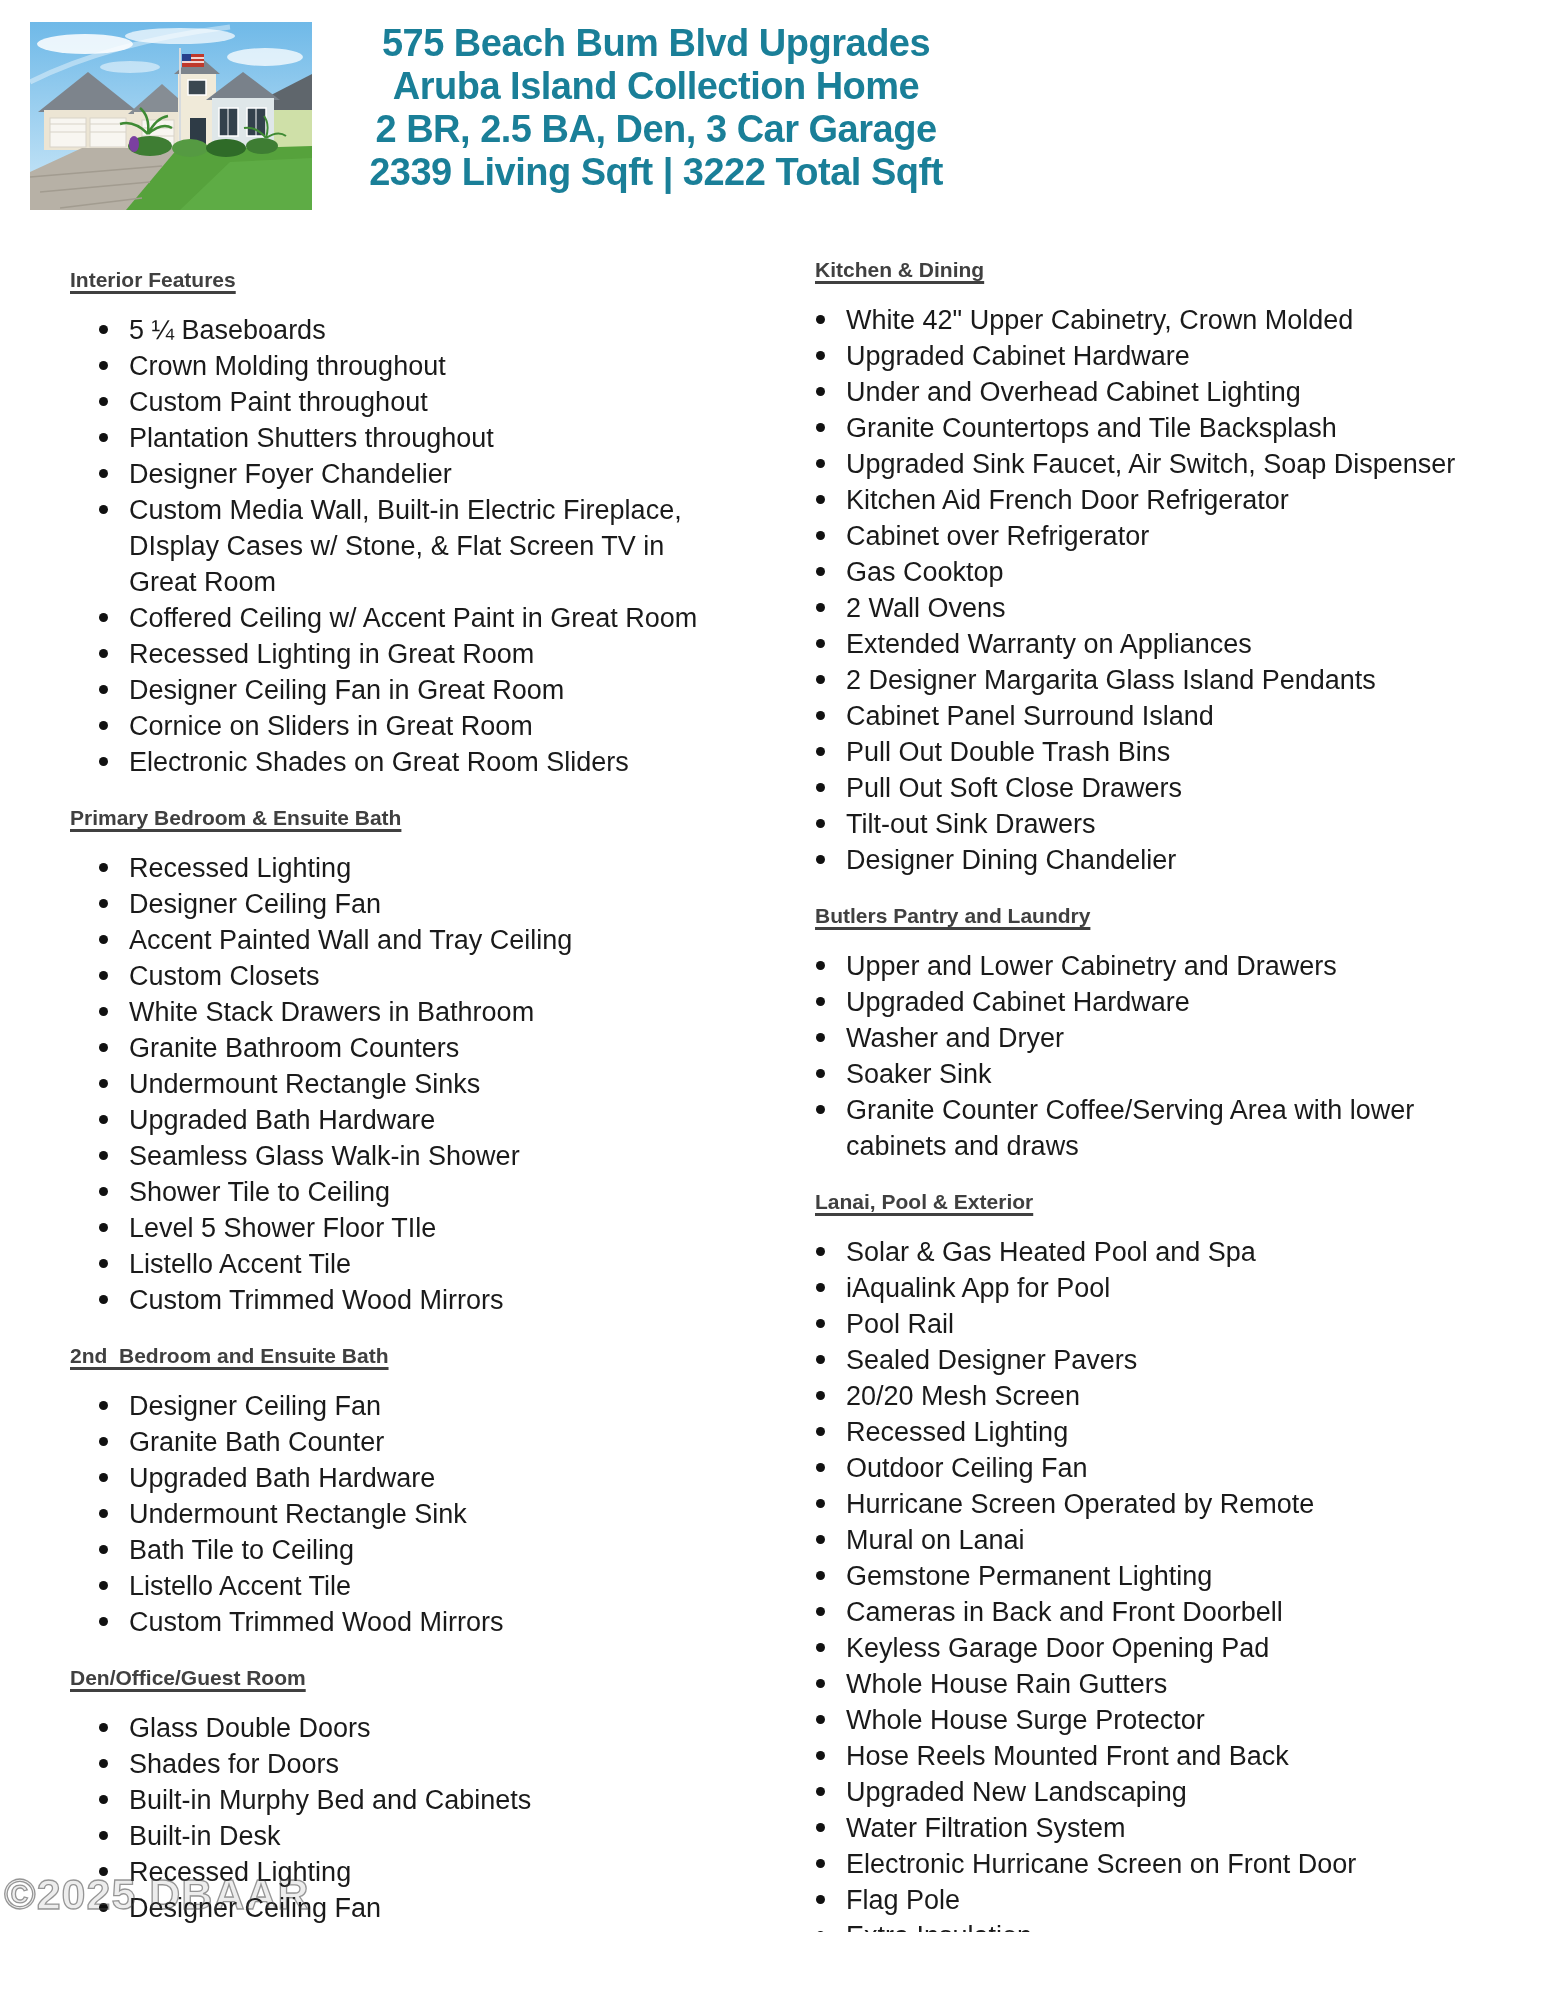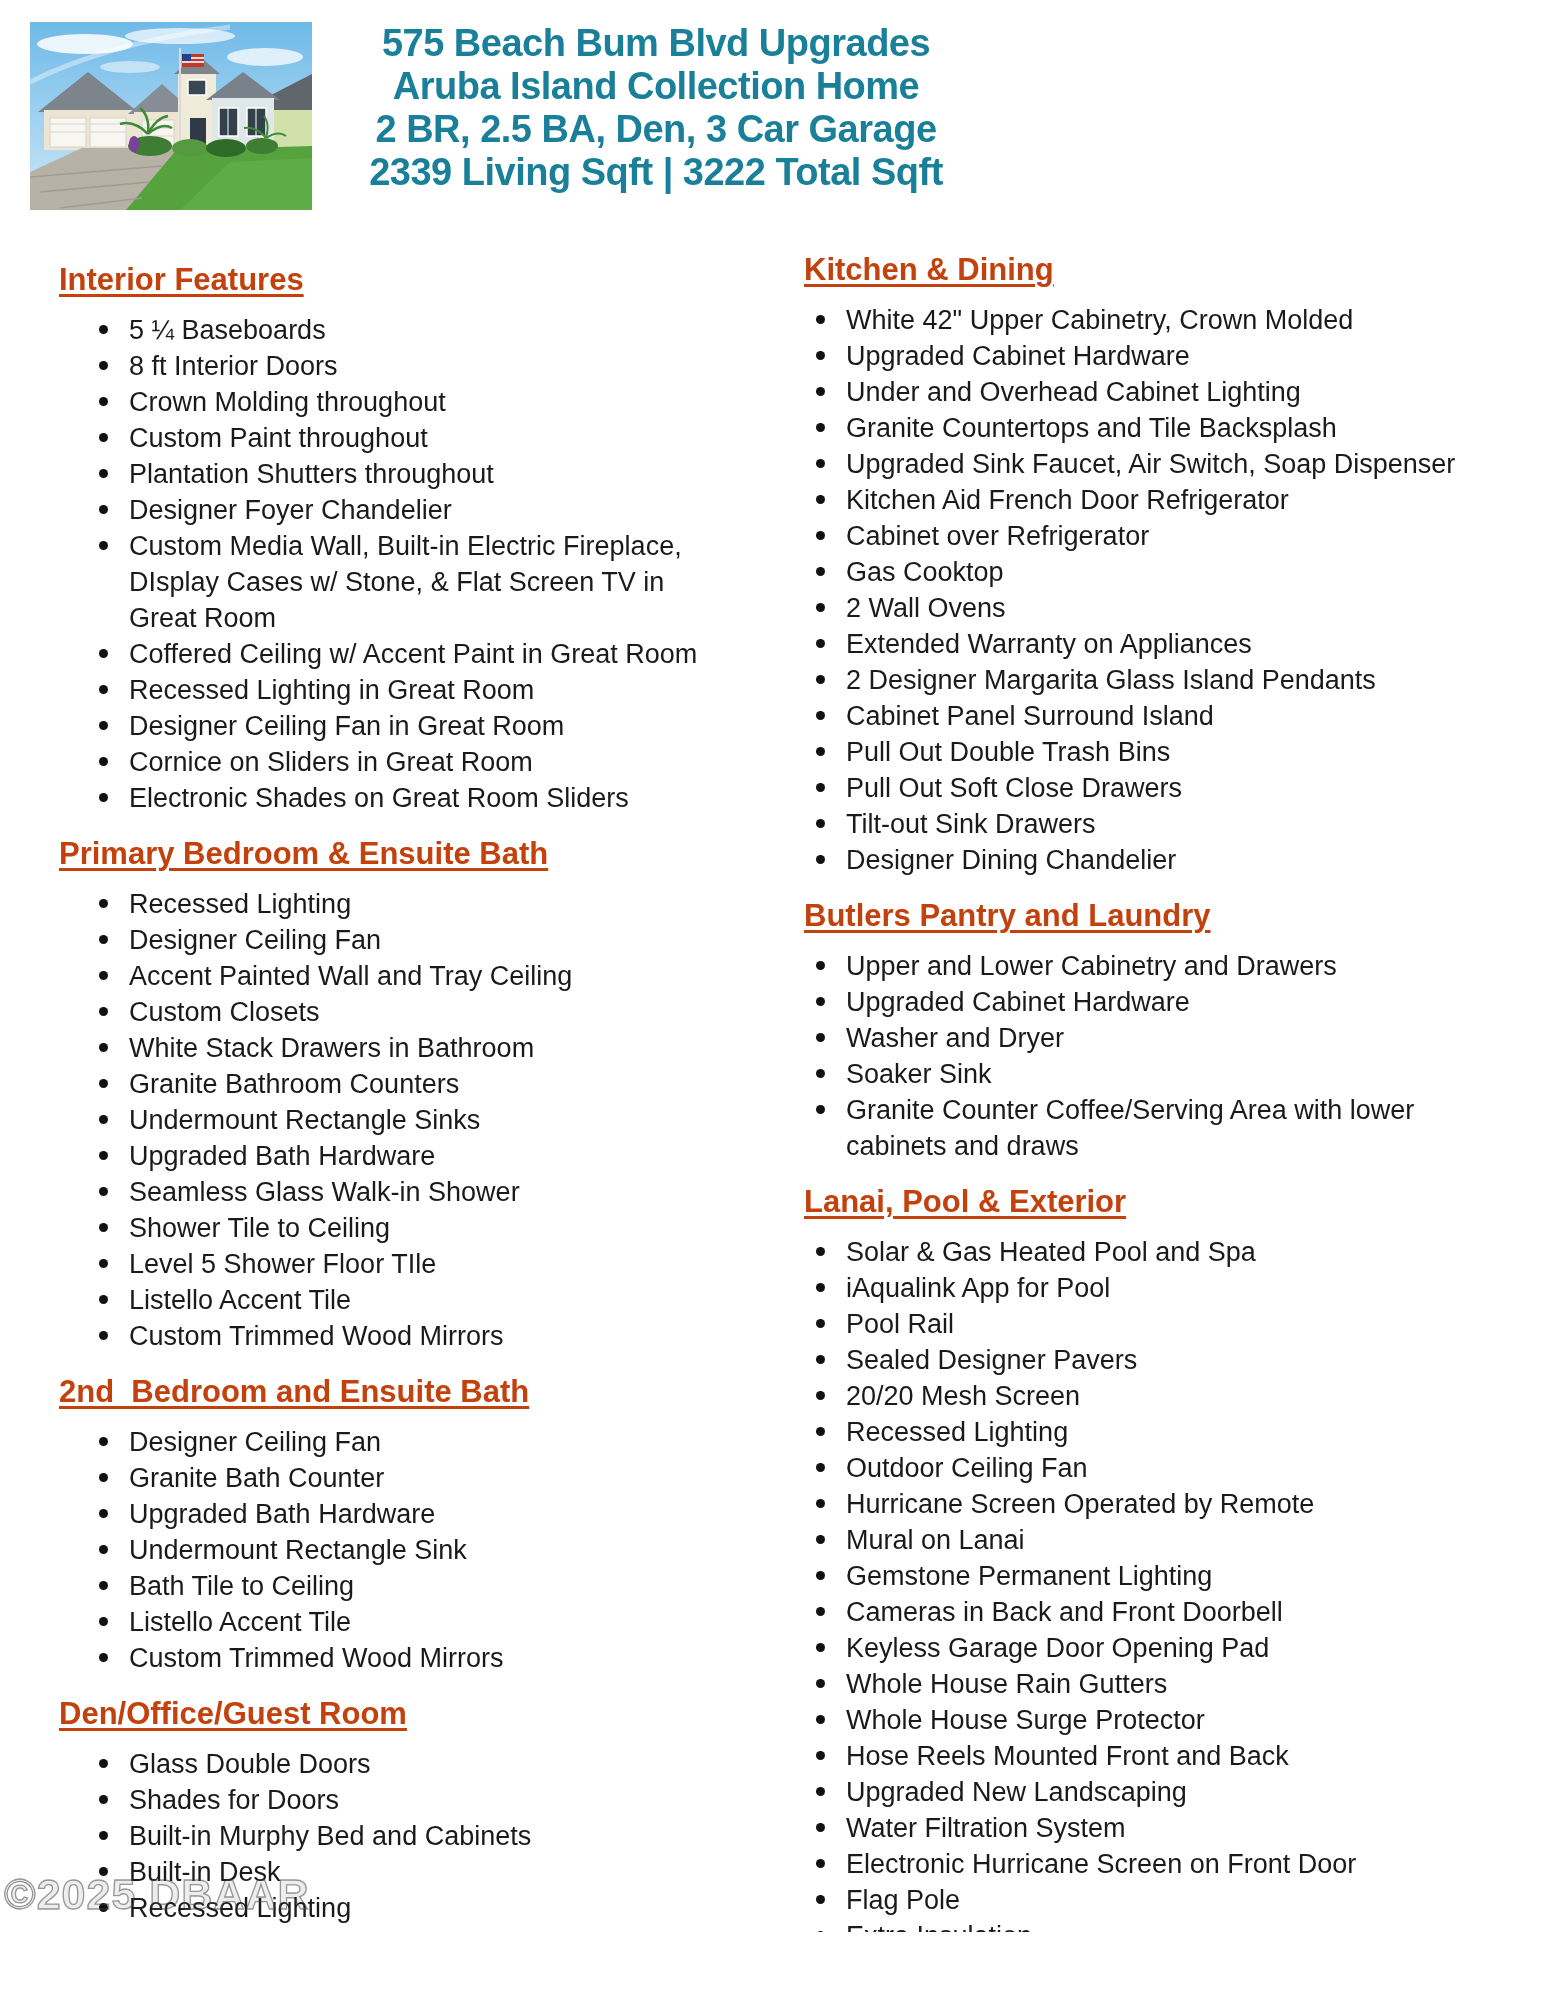--- a/index.html
+++ b/index.html
@@ -28,25 +28,25 @@
     letter-spacing:-0.5px;
     color:#1A7F98;
   }
 
   
   .col { position:absolute; }
   .col-left  { left:55px;  top:262px; width:668px; }
   .col-right { left:800px; top:252px; width:712px; }
 
   h2.section-heading {
-    margin:0 0 14px 4px;
-    font-size:31px;
+    margin:0 0 14px 15px;
+    font-size:21px;
     line-height:36px;
     font-weight:700;
-    color:#c2410c;
+    color:#404040;
     text-decoration:underline;
     text-decoration-thickness:3px;
     text-underline-offset:4px;
     white-space:pre-wrap;
   }
   .h-primary { margin-left:14px; }
   .h-2nd     { margin-left:2px;  }
   .h-den     { margin-left:8px;  }
 
   ul.feature-list {
@@ -161,21 +161,20 @@
     <div>Aruba Island Collection Home</div>
     <div>2 BR, 2.5 BA, Den, 3 Car Garage</div>
     <div>2339 Living Sqft | 3222 Total Sqft</div>
   </div>
 
   <div class="col col-left">
     <section>
       <h2 class="section-heading">Interior Features</h2>
       <ul class="feature-list">
           <li>5 ¼ Baseboards</li>
-          <li>8 ft Interior Doors</li>
           <li>Crown Molding throughout</li>
           <li>Custom Paint throughout</li>
           <li>Plantation Shutters throughout</li>
           <li>Designer Foyer Chandelier</li>
           <li>Custom Media Wall, Built-in Electric Fireplace, DIsplay Cases w/ Stone, &amp; Flat Screen TV in Great Room</li>
           <li>Coffered Ceiling w/ Accent Paint in Great Room</li>
           <li>Recessed Lighting in Great Room</li>
           <li>Designer Ceiling Fan in Great Room</li>
           <li>Cornice on Sliders in Great Room</li>
           <li>Electronic Shades on Great Room Sliders</li>

